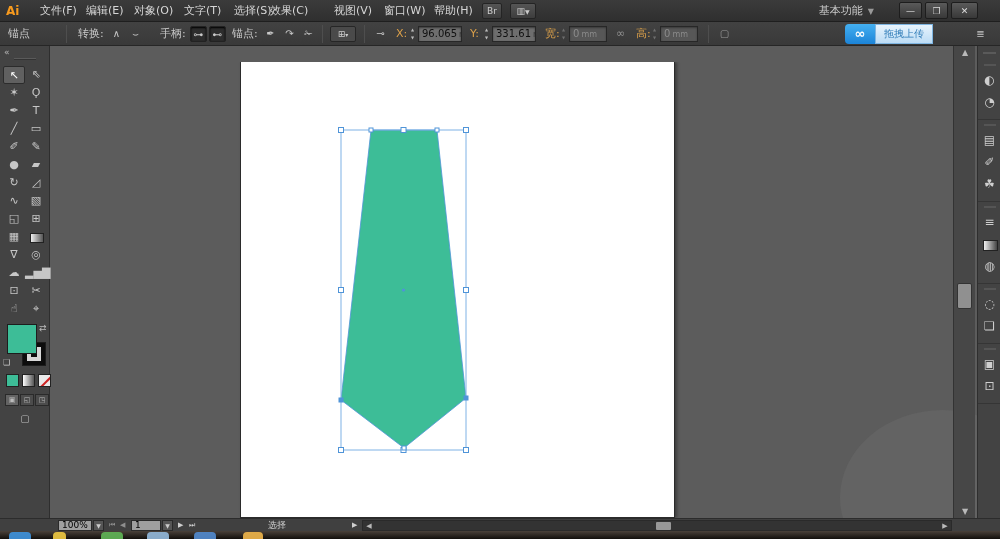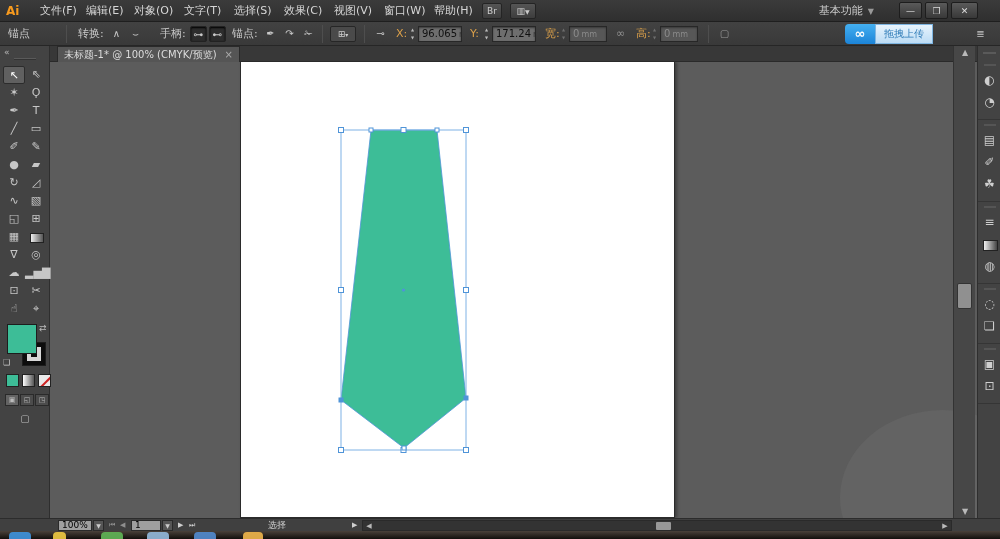--- a/index.html
+++ b/index.html
@@ -100,21 +100,21 @@
 
 <div class="app">
 
   <div class="menubar">
     <div class="ai-logo">Ai</div>
     <div class="menu-item" style="left:34px">文件(F)</div>
     <div class="menu-item" style="left:80px">编辑(E)</div>
     <div class="menu-item" style="left:128px">对象(O)</div>
     <div class="menu-item" style="left:178px">文字(T)</div>
     <div class="menu-item" style="left:228px">选择(S)</div>
-    <div class="menu-item" style="left:278px">效果(C)</div>
+    <div class="menu-item" style="left:264px">效果(C)</div>
     <div class="menu-item" style="left:328px">视图(V)</div>
     <div class="menu-item" style="left:378px">窗口(W)</div>
     <div class="menu-item" style="left:428px">帮助(H)</div>
     <div class="mb-btn" style="left:482px;width:20px">Br</div>
     <div class="mb-btn" style="left:510px;width:26px"><span>▥</span><span style="font-size:6px">▼</span></div>
     <div class="ws-switch"><span>基本功能</span><span class="dd">▼</span></div>
     <div class="winbtn" style="right:78px">—</div>
     <div class="winbtn" style="right:52px">❐</div>
     <div class="winbtn" style="right:22px;width:27px">✕</div>
   </div>
@@ -134,40 +134,35 @@
     <div class="cb-btn" style="left:300px">✁</div>
     <div class="cb-sep" style="left:322px"></div>
     <div class="combo" style="left:330px"><span>⊞</span><span style="font-size:6px">▾</span></div>
     <div class="cb-sep" style="left:364px"></div>
     <div class="cb-btn" style="left:372px">⊸</div>
     <div class="cb-lbl orange" style="left:396px">X:</div>
     <div class="stepper" style="left:409px">▲<br>▼</div>
     <div class="cb-field" style="left:418px;width:44px"><span>96.065</span><span class="unit">mm</span></div>
     <div class="cb-lbl orange" style="left:470px">Y:</div>
     <div class="stepper" style="left:483px">▲<br>▼</div>
-    <div class="cb-field" style="left:492px;width:44px"><span>171.24</span><span class="unit">mm</span></div>
+    <div class="cb-field" style="left:492px;width:44px"><span>331.61</span><span class="unit">mm</span></div>
     <div class="cb-lbl orange" style="left:545px">宽:</div>
     <div class="stepper dis" style="left:560px">▲<br>▼</div>
     <div class="cb-field dis" style="left:569px;width:38px"><span>0</span><span class="unit">mm</span></div>
     <div class="cb-lbl" style="left:616px;color:#8f8f8f">∞</div>
     <div class="cb-lbl orange" style="left:636px">高:</div>
     <div class="stepper dis" style="left:651px">▲<br>▼</div>
     <div class="cb-field dis" style="left:660px;width:38px"><span>0</span><span class="unit">mm</span></div>
     <div class="cb-sep" style="left:708px"></div>
     <div class="cb-btn" style="left:716px;color:#9a9a9a">▢</div>
     <div class="upload-logo">∞</div>
     <div class="upload-btn">拖拽上传</div>
     <div class="cb-btn" style="left:972px">≣</div>
   </div>
 
-  <div class="tabrow">
-    <div class="doc-tab">
-      <span>未标题-1* @ 100% (CMYK/预览)</span><span class="tab-close">×</span>
-    </div>
-  </div>
 
   <div class="toolpanel">
     <div class="tp-collapse">«</div>
     <div class="tp-grip"></div>
     <div id="tools">
         <div class="tool sel">↖</div>
         <div class="tool">⇖</div>
         <div class="tool">✶</div>
         <div class="tool">Ϙ</div>
         <div class="tool">✒</div>

